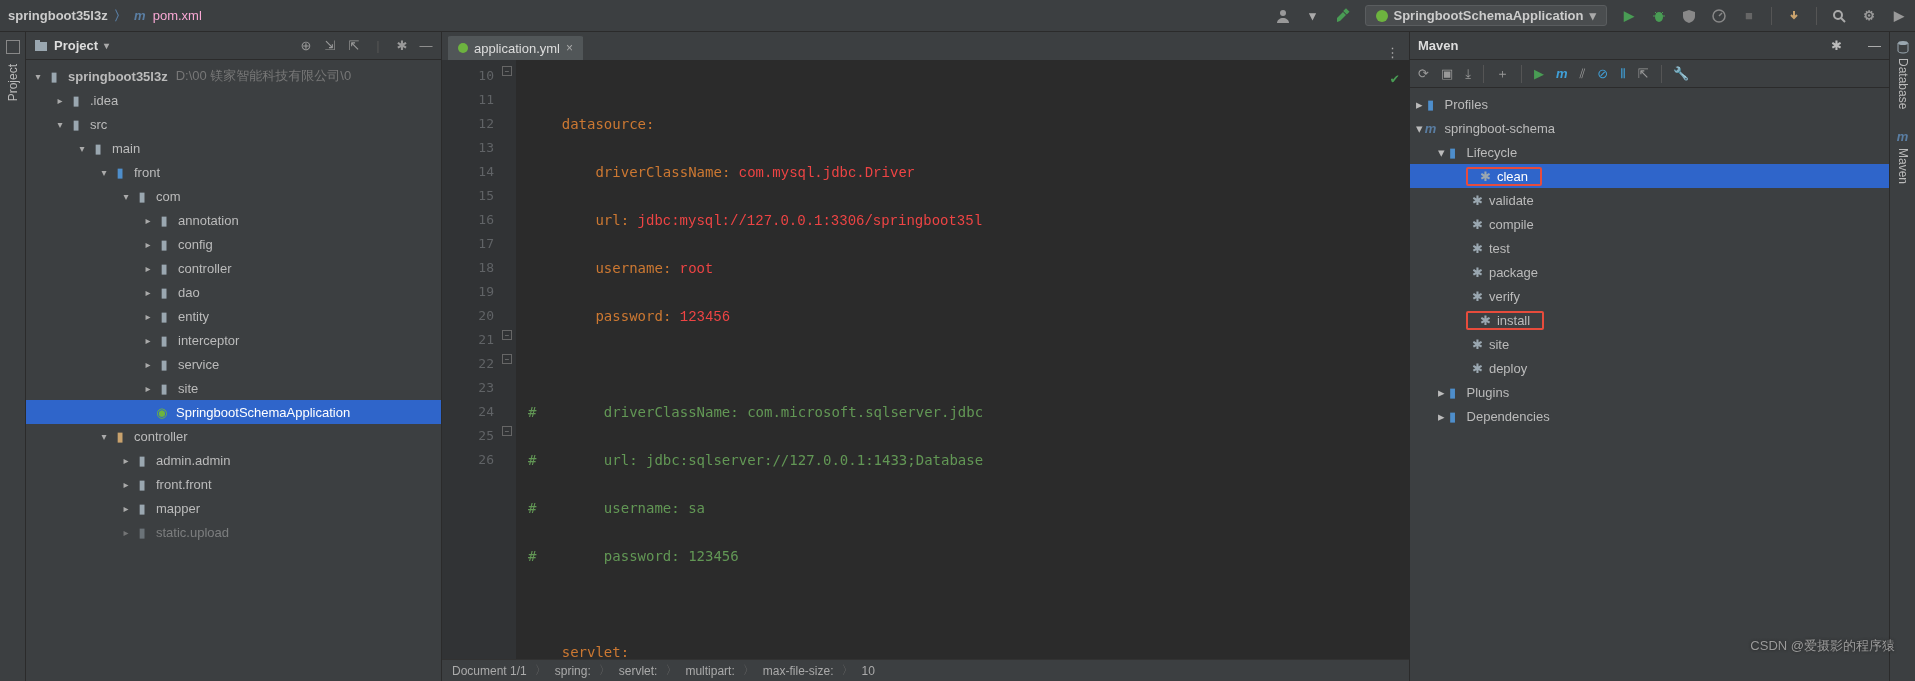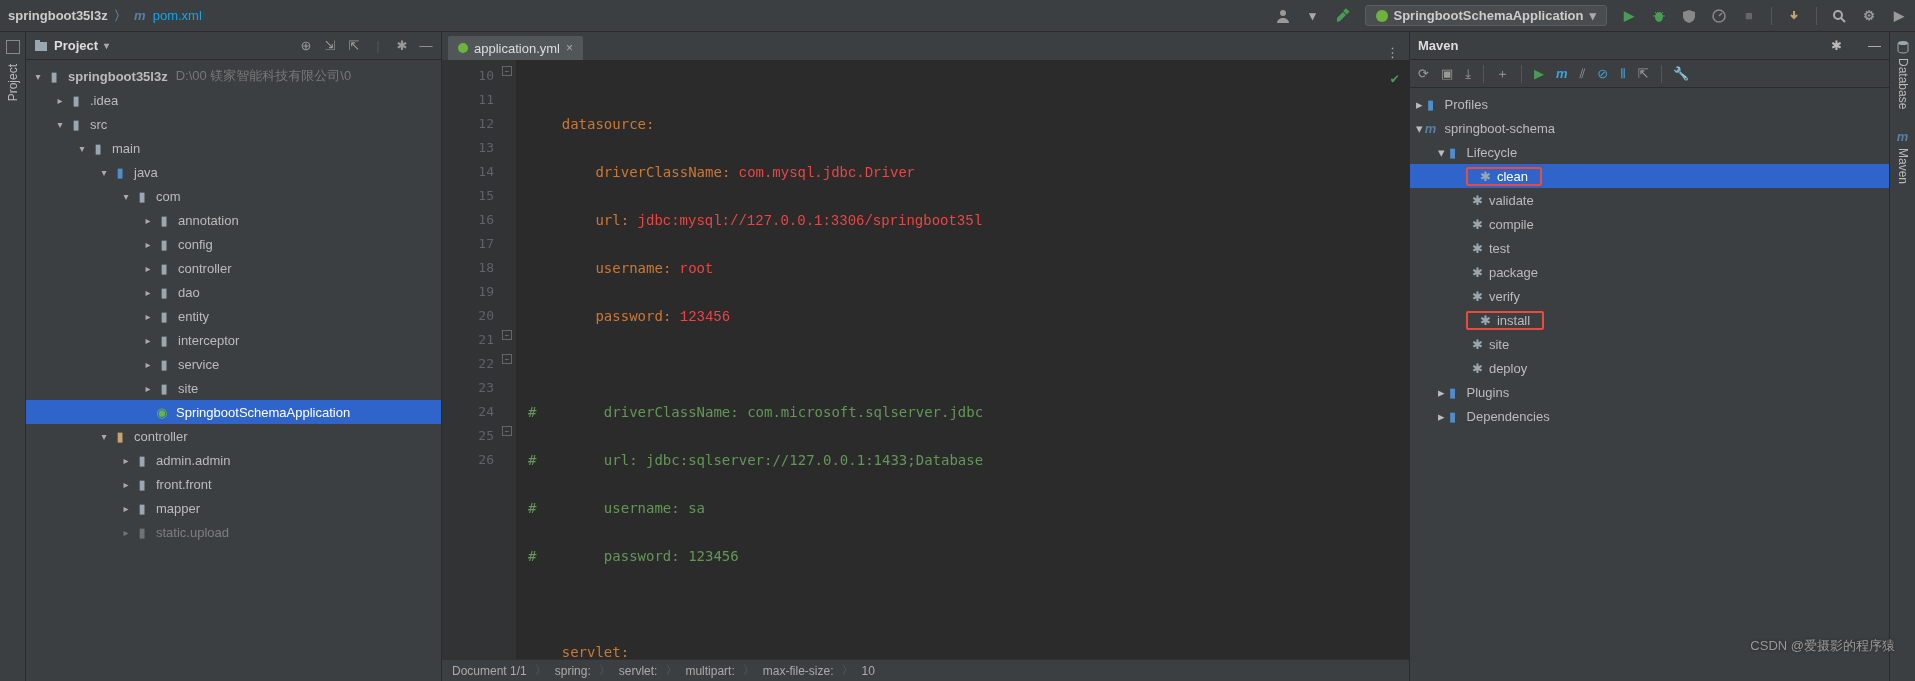--- a/index.html
+++ b/index.html
@@ -85,21 +85,21 @@
 </style>
 </head>
 <body>
 
 <div class="root">
 
  <div class="navbar">
    <span class="crumb">springboot35l3z</span>
    <span class="sep">〉</span>
    <span class="file-icon">m</span>
-   <span class="crumb" style="color:#0ea5e9;font-weight:normal">pom.xml</span>
+   <span class="crumb" style="color:#f9a8d4;font-weight:normal">pom.xml</span>
    <div class="nav-spacer"></div>
    <div class="nav-icons">
      <span class="ico">
           <svg width="16" height="16" viewBox="0 0 16 16" fill="currentColor">
             <circle cx="8" cy="5" r="3"></circle>
             <path d="M2 15c0-3 3-5 6-5s6 2 6 5"></path>
           </svg>
         </span>
      <span class="ico" style="color:#aaa">▾</span>
      <span class="ico green">
@@ -198,21 +198,21 @@
             <span>src</span>
           </div>
        <div class="row" style="--ind:50px">
             <span class="chev">▾</span>
             <span class="ficon folder">▮</span>
             <span>main</span>
           </div>
        <div class="row" style="--ind:72px">
             <span class="chev">▾</span>
             <span class="ficon module-folder">▮</span>
-            <span>java</span>
+            <span>front</span>
           </div>
        <div class="row" style="--ind:94px">
             <span class="chev">▾</span>
             <span class="ficon folder">▮</span>
             <span>com</span>
           </div>
        <div class="row" style="--ind:116px">
             <span class="chev">▸</span>
             <span class="ficon folder">▮</span>
             <span>annotation</span>

